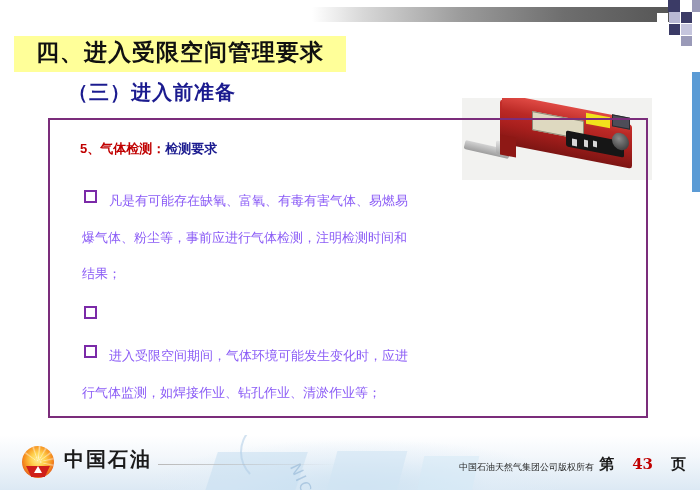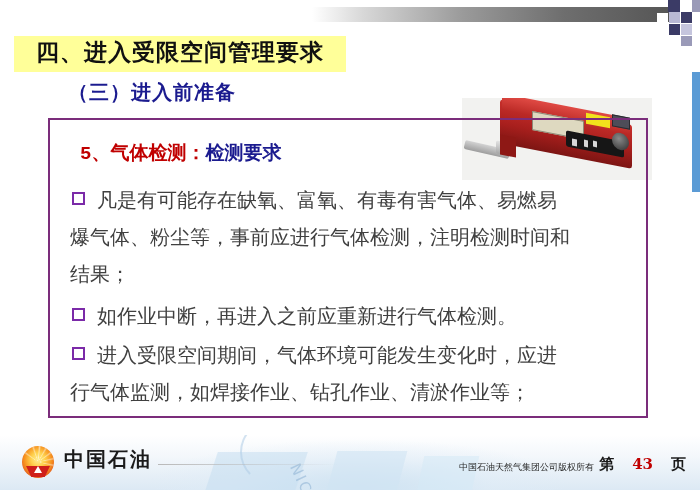--- a/index.html
+++ b/index.html
@@ -95,48 +95,49 @@
     height: 300px;
     border: 2px solid #7b2d7b;
     box-sizing: border-box;
     background: transparent;
   }
 
   .heading-line {
     position: absolute;
     left: 80px;
     top: 140px;
-    font-family: Liberation Mono, monospace;
-    font-size: 19px;
+    font-family: Liberation Sans, sans-serif;
+    font-size: 13px;
     font-weight: bold;
     white-space: nowrap;
   }
   .heading-red { color: #c00000; }
   .heading-blue { color: #1b1b8f; }
 
   .para {
     position: absolute;
     font-family: "DejaVu Serif", "Liberation Serif", serif;
-    font-size: 20px;
-    color: #404040;
+    font-size: 13px;
+    color: #8b5cf6;
     line-height: 37px;
     white-space: nowrap;
+    margin-left: 12px;
   }
   .bullet {
     display: inline-block;
     width: 13px;
     height: 13px;
     border: 2.5px solid #7b2aa8;
     box-sizing: border-box;
     margin-right: 12px;
     vertical-align: 2px;
   }
   .p1-l1 { left: 72px; top: 182px; }
   .p1-l2 { left: 70px; top: 219px; font-family: Liberation Serif, serif; }
-  .p1-l3 { left: 70px; top: 256px; }
+  .p1-l3 { left: 70px; top: 256px; font-family: Liberation Mono, monospace; }
   .p2-l1 { left: 72px; top: 298px; }
   .p3-l1 { left: 72px; top: 337px; }
   .p3-l2 { left: 70px; top: 374px; }
 
   
   .device-photo {
     position: absolute;
     left: 462px;
     top: 98px;
     width: 190px;
@@ -453,21 +454,21 @@
     <span class="bullet"></span><span>凡是有可能存在缺氧、富氧、有毒有害气体、易燃易</span>
   </div>
   <div class="para p1-l2">
     <span>爆气体、粉尘等，事前应进行气体检测，注明检测时间和</span>
   </div>
   <div class="para p1-l3">
     <span>结果；</span>
   </div>
 
   <div class="para p2-l1">
-    <span class="bullet"></span><span>如作业中断，再进入之前应重新进行气体检测。</span>
+    <span class="bullet"></span>
   </div>
 
   <div class="para p3-l1">
     <span class="bullet"></span><span>进入受限空间期间，气体环境可能发生变化时，应进</span>
   </div>
   <div class="para p3-l2">
     <span>行气体监测，如焊接作业、钻孔作业、清淤作业等；</span>
   </div>
 
   <div class="footer">

